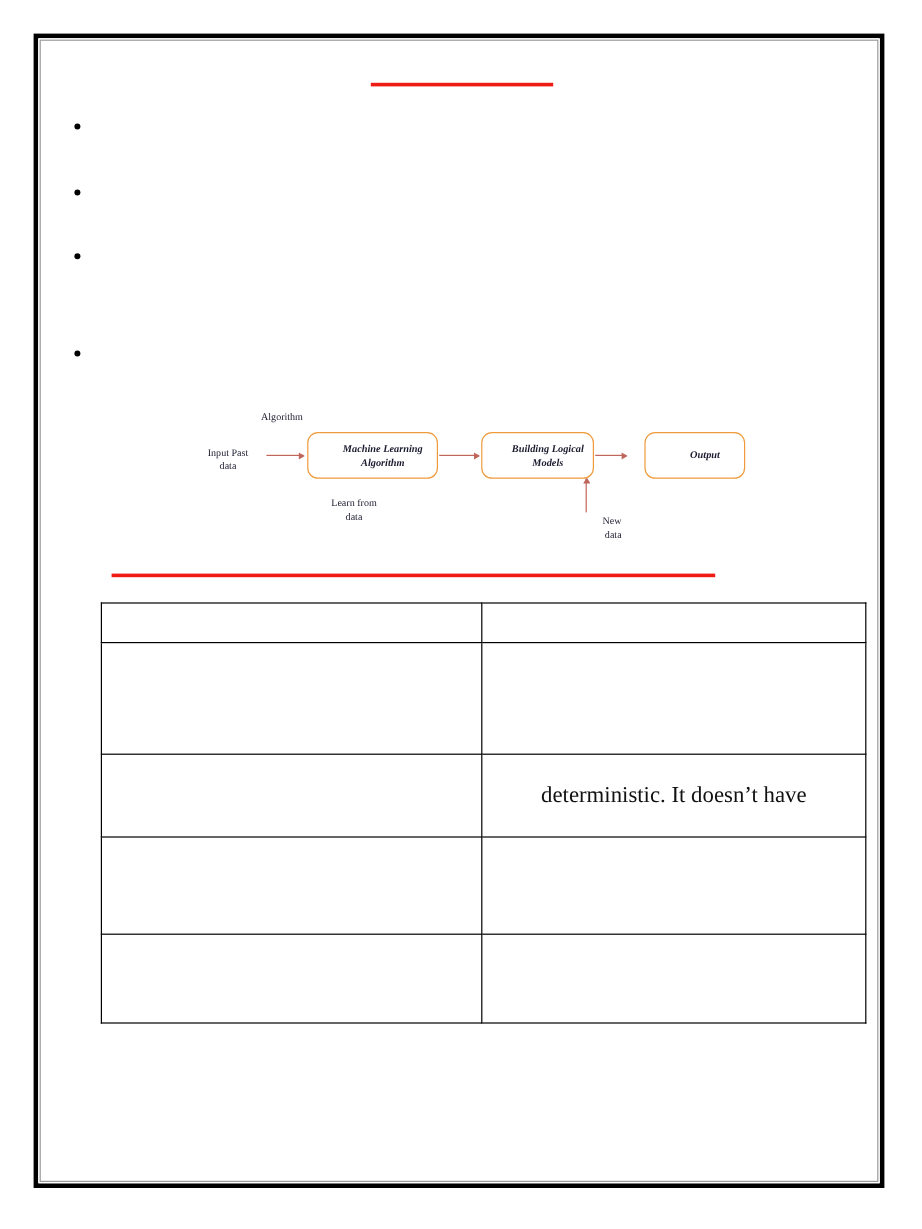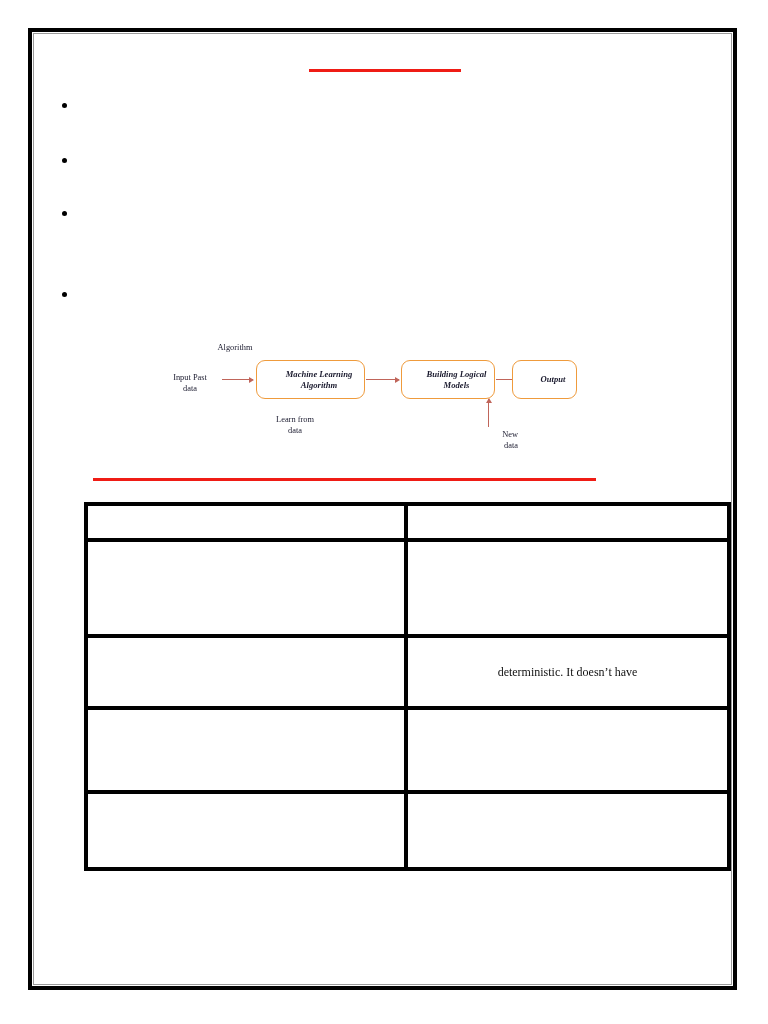--- a/index.html
+++ b/index.html
@@ -133,23 +133,23 @@
     width: 109px;
     height: 39px;
   }
   #flow-box-build {
     left: 241px;
     top: 27px;
     width: 94px;
     height: 39px;
   }
   #flow-box-output {
-    left: 352px;
+    left: 377px;
     top: 27px;
-    width: 65px;
+    width: 84px;
     height: 39px;
   }
 
   .flow-label {
     position: absolute;
     font-family: "Liberation Serif", serif;
     font-size: 8.4px;
     line-height: 11px;
     color: #1a1a2e;
     text-align: center;
@@ -219,25 +219,25 @@
   
   #comparison-table {
     position: absolute;
     left: 84px;
     top: 502px;
     width: 603px;
     border-collapse: collapse;
     table-layout: fixed;
   }
   #comparison-table td {
-    border: 4px solid #000000;
+    border: 1px solid #000000;
     padding: 4px 8px;
     vertical-align: middle;
     font-family: "Liberation Serif", serif;
-    font-size: 12px;
+    font-size: 19px;
     line-height: 18px;
     color: #111111;
   }
   #comparison-table td.col-left  { width: 300px; }
   #comparison-table td.col-right { width: 303px; text-align: center; }
   #comparison-table tr.row-head td { height: 24px; }
   #comparison-table tr.row-0 td { height: 84px; }
   #comparison-table tr.row-1 td { height: 60px; }
   #comparison-table tr.row-2 td { height: 72px; }
   #comparison-table tr.row-3 td { height: 65px; }

